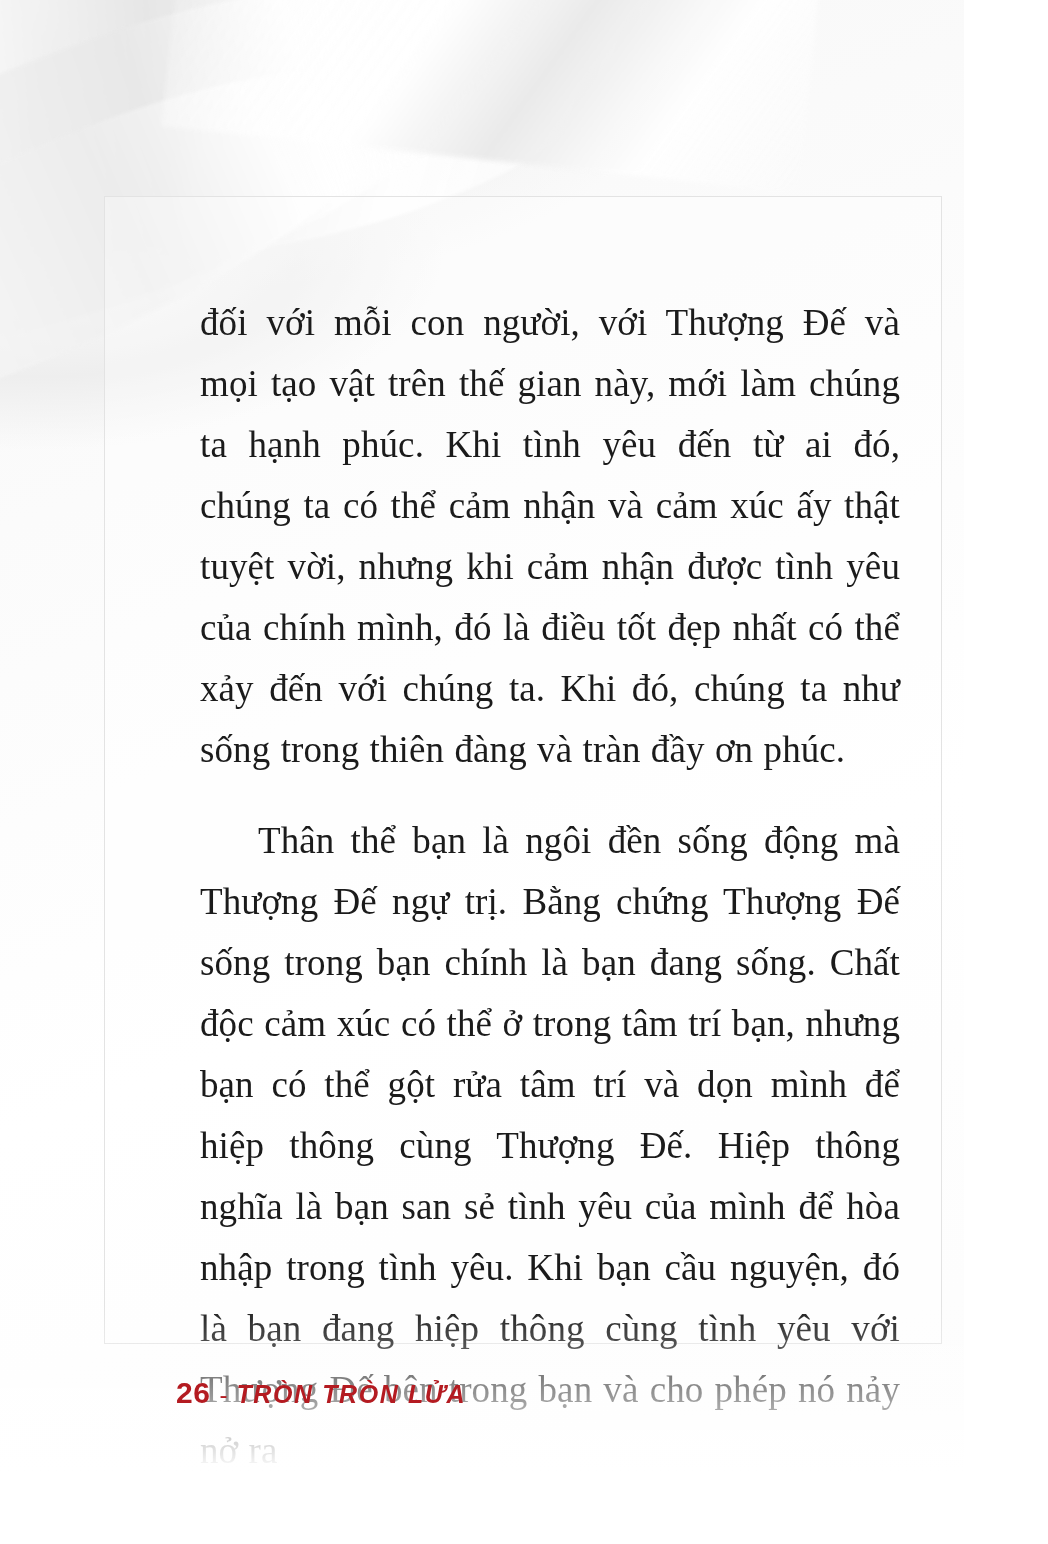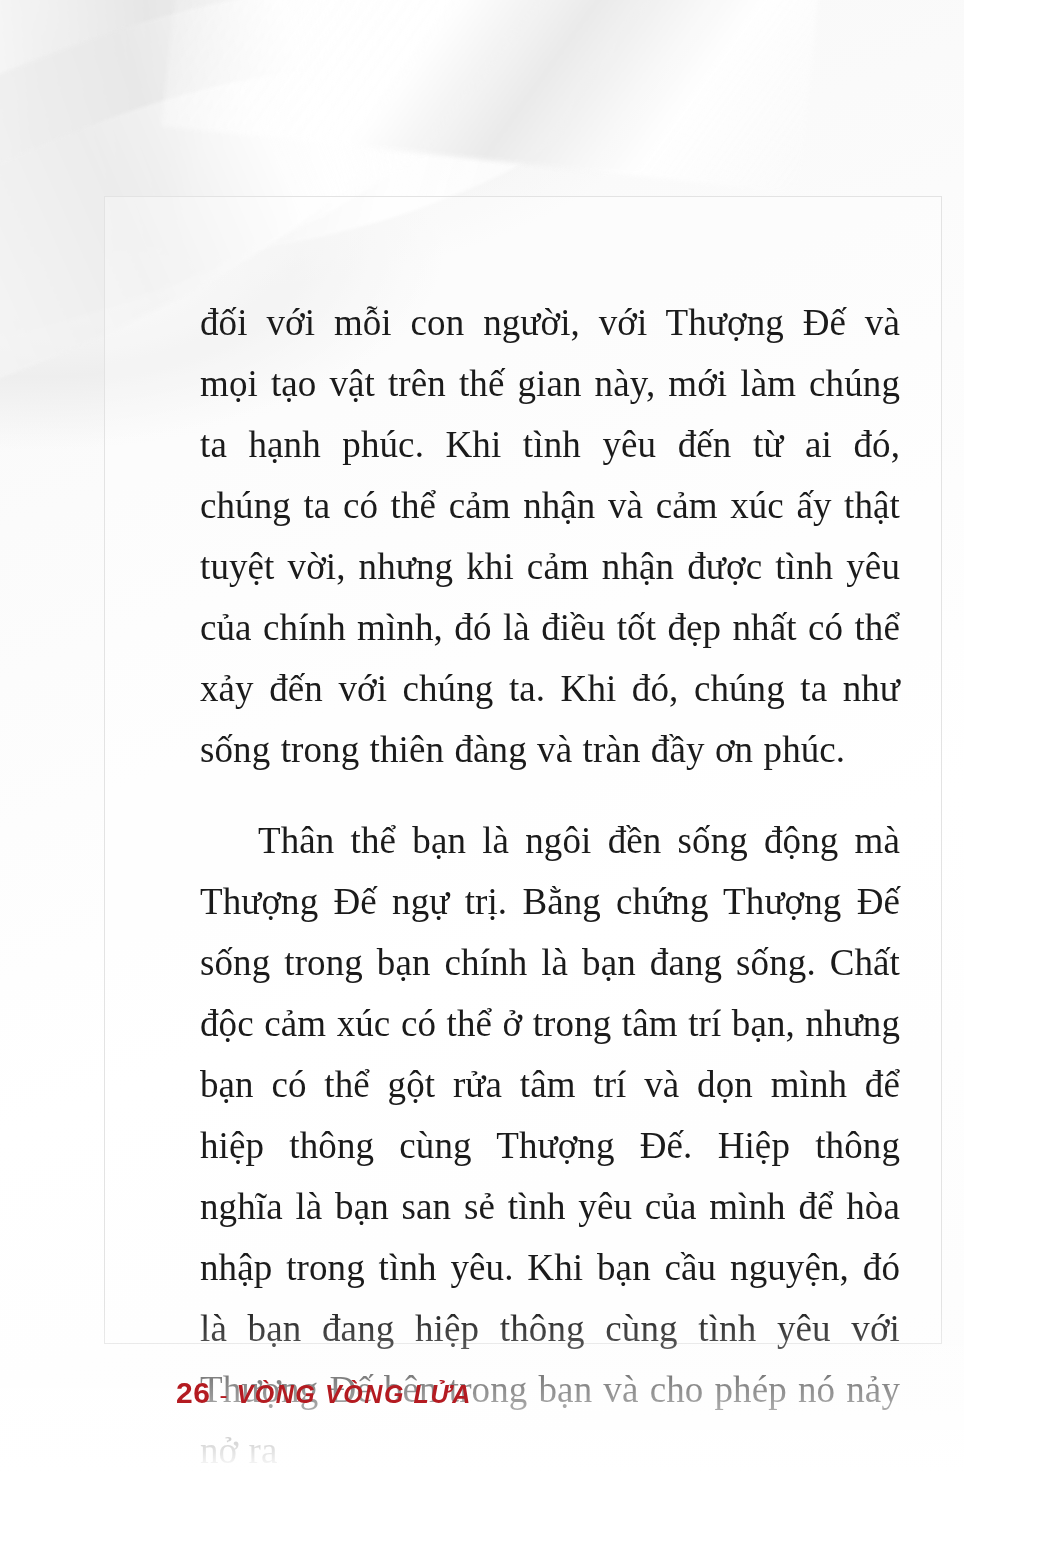--- a/index.html
+++ b/index.html
@@ -164,16 +164,16 @@
   <div class="text-column">
     <p class="paragraph">đối với mỗi con người, với Thượng Đế và mọi tạo vật trên thế gian này, mới làm chúng ta hạnh phúc. Khi tình yêu đến từ ai đó, chúng ta có thể cảm nhận và cảm xúc ấy thật tuyệt vời, nhưng khi cảm nhận được tình yêu của chính mình, đó là điều tốt đẹp nhất có thể xảy đến với chúng ta. Khi đó, chúng ta như sống trong thiên đàng và tràn đầy ơn phúc.</p>
     <p class="paragraph indented">Thân thể bạn là ngôi đền sống động mà Thượng Đế ngự trị. Bằng chứng Thượng Đế sống trong bạn chính là bạn đang sống. Chất độc cảm xúc có thể ở trong tâm trí bạn, nhưng bạn có thể gột rửa tâm trí và dọn mình để hiệp thông cùng Thượng Đế. Hiệp thông nghĩa là bạn san sẻ tình yêu của mình để hòa nhập trong tình yêu. Khi bạn cầu nguyện, đó là bạn đang hiệp thông cùng tình yêu với Thượng Đế bên trong bạn và cho phép nó nảy nở ra</p>
   </div>
 
   <div class="vignette-bottom"></div>
 
   <div class="footer">
     <span class="footer-page-number">26</span>
     <span class="footer-sep">-</span>
-    <span class="footer-book-title">VÒNG VÒNG LỬA</span>
+    <span class="footer-book-title">TRÒN TRÒN LỬA</span>
   </div>
 
 </div>
 
 </body></html>

